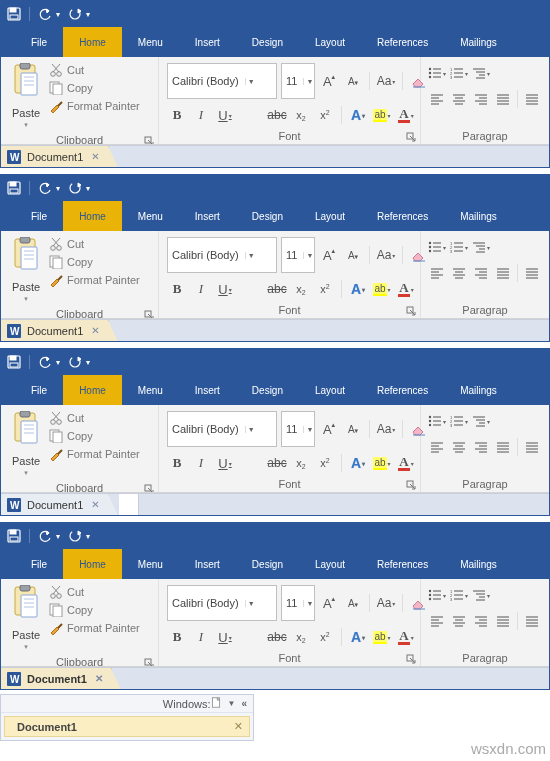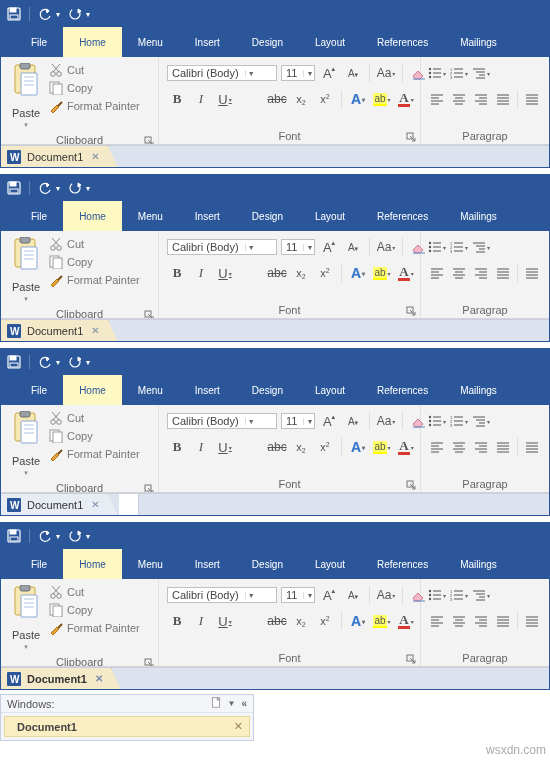--- a/index.html
+++ b/index.html
@@ -1,31 +1,31 @@
 <!DOCTYPE html>
 <html><head>
 <meta charset="utf-8">
 <style>
   * { box-sizing: border-box; margin: 0; padding: 0; font-family: "Segoe UI", Tahoma, sans-serif; }
   body { width: 550px; background: #fff; font-size: 11px; color: #444; }
-  .watermark { position: fixed; bottom: 4px; right: 4px; font-size: 12px; color: #aaa; }
+  .watermark { position: fixed; bottom: 4px; right: 4px; font-size: 15px; color: #aaa; }
 
   .win { border: 1px solid #2b579a; background: #fff; margin-bottom: 6px; overflow: hidden; }
 
   
   .qat { background: #2b579a; height: 26px; display: flex; align-items: center; padding: 0 6px; gap: 8px; }
   .qat .ico { width: 14px; height: 14px; display: flex; align-items: center; justify-content: center; }
   .qat svg { fill: #fff; stroke: #fff; }
   .qat .sep { width: 1px; height: 14px; background: rgba(255,255,255,.25); }
   .qat .dd { font-size: 8px; color: #fff; margin-left: -4px; }
 
   
   .tabs { background: #2b579a; height: 30px; display: flex; align-items: stretch; padding-left: 14px; }
   .tab { padding: 0 16px; display: flex; align-items: center; color: #fff; font-size: 10px; cursor: default; }
-  .tab.active { background: #fef9c3; color: #2b579a; }
+  .tab.active { background: #eab308; color: #2b579a; }
   .tab.file { color: #fff; }
 
   
   .ribbon { background: #f3f3f3; height: 88px; display: flex; border-bottom: 1px solid #d4d4d4; overflow: hidden; }
   .group { border-right: 1px solid #e1e1e1; display: flex; flex-direction: column; }
   .group-body { flex: 1; display: flex; align-items: flex-start; padding: 4px 6px; }
   .group-label { text-align: center; font-size: 11px; color: #666; padding: 1px 4px 2px; position: relative; }
   .launcher { position: absolute; right: 4px; bottom: 2px; width: 10px; height: 10px; }
   .launcher svg { width: 10px; height: 10px; stroke: #777; fill: none; }
 
@@ -33,21 +33,21 @@
   .clip-big { display: flex; flex-direction: column; align-items: center; gap: 2px; padding: 2px 4px 0; }
   .clip-big .paste-ico { width: 30px; height: 34px; }
   .clip-big .paste-txt { font-size: 11px; color: #444; margin-top: 8px; }
   .clip-small { display: flex; flex-direction: column; gap: 4px; padding: 2px 4px; }
   .clip-small .row { display: flex; align-items: center; gap: 4px; color: #777; }
   .clip-small svg { width: 14px; height: 14px; }
 
   
   .font-body { flex-direction: column; gap: 6px; padding: 6px 8px 2px; }
   .font-row1, .font-row2 { display: flex; align-items: center; gap: 4px; }
-  .combobox { background: #fff; border: 1px solid #c0c0c0; height: 16px; display: flex; align-items: center; padding: 0 4px; font-size: 11px; gap: 4px; }
+  .combobox { background: #fff; border: 1px solid #c0c0c0; height: 36px; display: flex; align-items: center; padding: 0 4px; font-size: 11px; gap: 4px; }
   .combobox .cb-dd { font-size: 7px; color: #666; padding-left: 2px; border-left: 1px solid #ddd; margin-left: 2px; }
   .font-combo { width: 110px; }
   .size-combo { width: 34px; }
   .ribbtn { width: 20px; height: 20px; display: flex; align-items: center; justify-content: center; font-size: 12px; color: #555; position: relative; }
   .ribbtn .dd { font-size: 6px; color: #666; margin-left: 1px; }
   .vsep { width: 1px; height: 18px; background: #ddd; margin: 0 2px; }
   .bold { font-weight: bold; font-family: "Times New Roman", serif; font-size: 13px; }
   .ital { font-style: italic; font-family: "Times New Roman", serif; font-size: 13px; }
   .und  { text-decoration: underline; font-family: "Times New Roman", serif; font-size: 13px; }
   .strike { text-decoration: line-through; margin-left: 28px; }
@@ -71,21 +71,21 @@
   .doctab.inact { background: #e8edf4; border-right: 1px solid #c7cfde; }
   .doctab::after { content: ""; position: absolute; right: -10px; top: 0; border-top: 22px solid transparent; border-left: 10px solid #f4e9c9; }
   .doctab.inact::after { border-left-color: #e8edf4; }
   .doctab .wico { width: 14px; height: 14px; }
   .doctab .close { color: #7a8aa8; font-size: 10px; margin-left: 2px; }
   .doctab.bold .name { font-weight: bold; }
   .extra-blank { background: #fff; width: 20px; border-right: 1px solid #c7cfde; margin-left: 10px; }
 
   
   .winpanel { border: 1px solid #c7cfde; background: #f3f5f9; width: 254px; margin-top: -2px; }
-  .winpanel-hdr { display: flex; align-items: center; justify-content: space-between; padding: 2px 6px; font-size: 11px; color: #555; border-bottom: 1px solid #e1e5ee; gap: 8px; }
+  .winpanel-hdr { display: flex; align-items: center; justify-content: flex-end; padding: 2px 6px; font-size: 11px; color: #555; border-bottom: 1px solid #e1e5ee; }
   .winpanel-hdr .ctrls { display: flex; gap: 6px; align-items: center; }
   .winpanel-hdr svg { width: 11px; height: 11px; stroke: #666; fill: none; }
   .winpanel-item { display: flex; align-items: center; justify-content: space-between; background: #fbeec3; margin: 3px; padding: 3px 6px; border: 1px solid #e7d796; font-size: 11px; }
   .winpanel-item .name { font-weight: bold; display: flex; align-items: center; gap: 6px; }
   .winpanel-item .close { color: #9a8b55; }
 
 </style>
 </head>
 <body>
 

